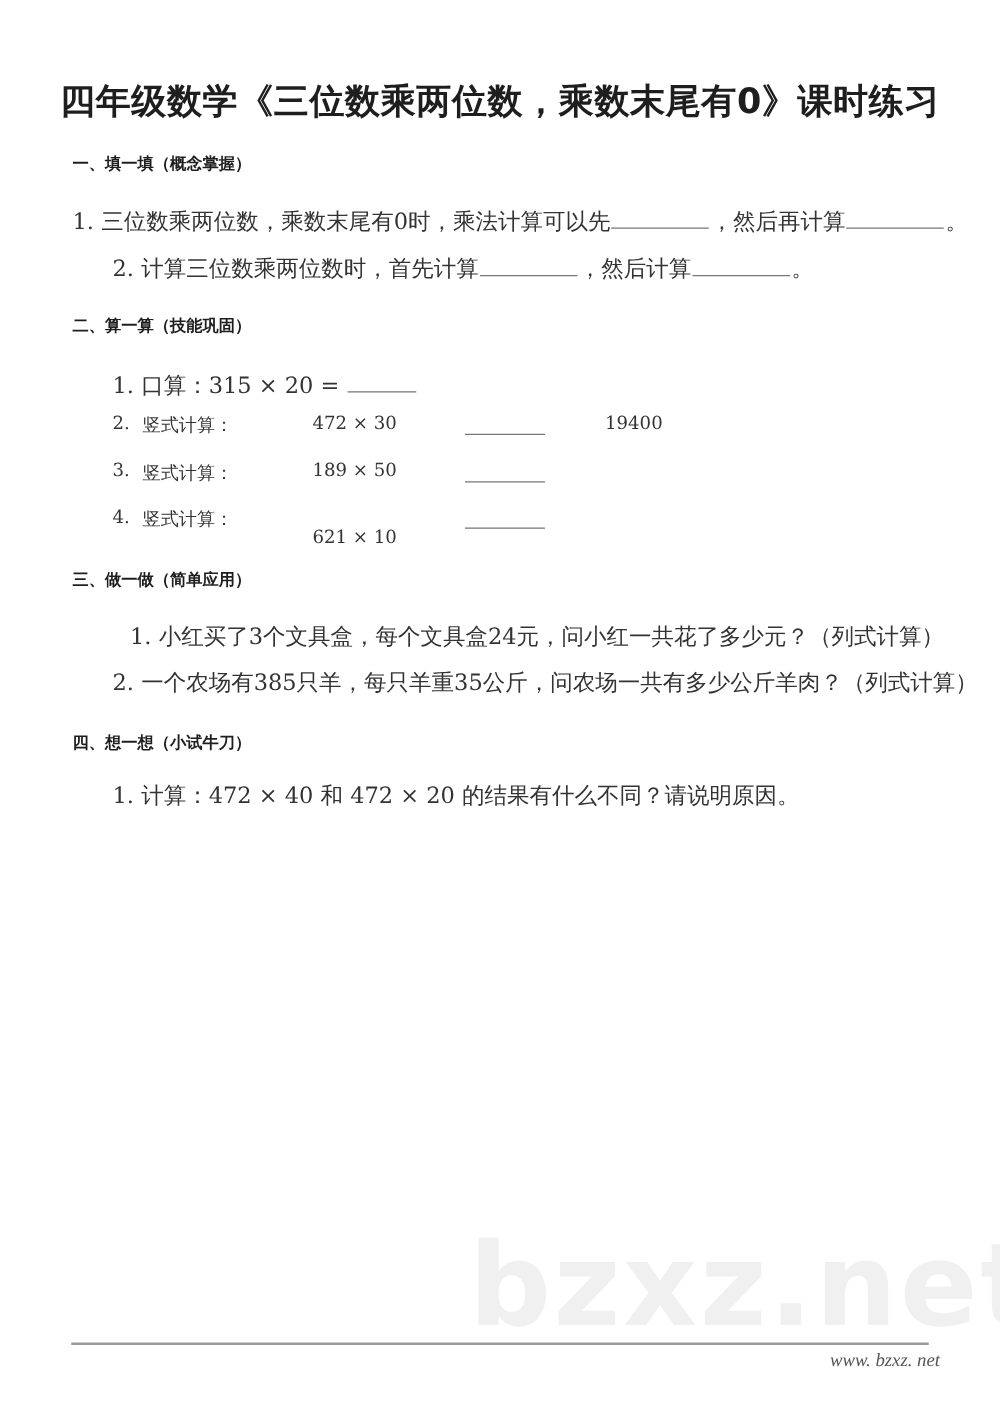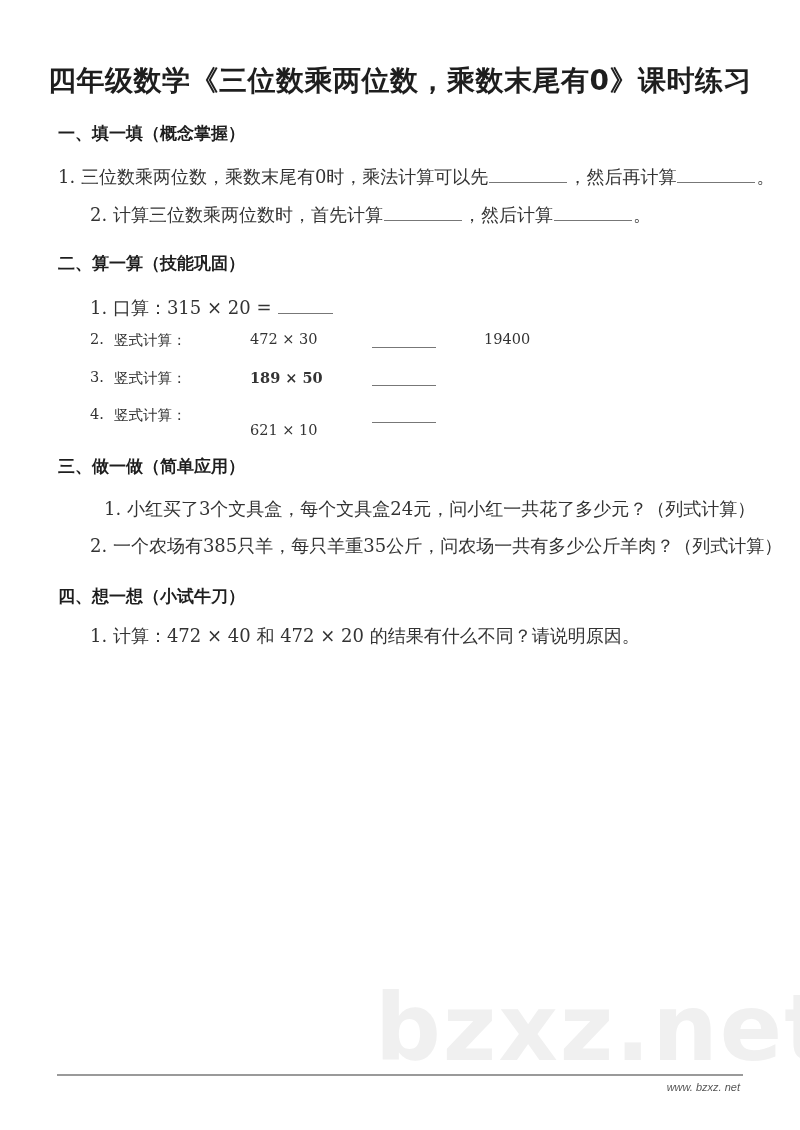--- a/index.html
+++ b/index.html
@@ -9,21 +9,21 @@
     color: #2a2a2a;
   }
   .title {
     position: absolute; top: 62px; left: 0; width: 800px; text-align: center;
     font-family: "DejaVu Sans", "Liberation Sans", sans-serif;
     font-weight: bold; font-size: 28px; color: #1e1e1e; letter-spacing: 0.5px;
   }
   .section-heading {
     position: absolute; left: 58px;
     font-family: "DejaVu Sans", "Liberation Sans", sans-serif;
-    font-weight: bold; font-size: 17px; color: #1e1e1e;
+    font-weight: bold; font-size: 13px; color: #1e1e1e;
   }
   .line {
     position: absolute; font-size: 18px; color: #333; white-space: nowrap;
   }
   .blank {
     display: inline-block; border-bottom: 1px solid #777; height: 14px;
     vertical-align: baseline; margin: 0 1px;
   }
   .b-fill { width: 78px; }
   .b-short { width: 55px; }
@@ -31,23 +31,23 @@
   .col { position: absolute; font-size: 14.5px; color: #333; white-space: nowrap; }
   .watermark {
     position: absolute; left: 375px; top: 975px;
     font-family: "DejaVu Sans", "Liberation Sans", sans-serif;
     font-weight: bold; font-size: 92px; color: #f0f0f0; letter-spacing: 2px;
   }
   .footer-rule {
     position: absolute; left: 57px; top: 1074px; width: 686px; height: 2px; background: #9a9a9a;
   }
   .footer-url {
-    position: absolute; right: 60px; top: 1081px;
-    font-family: Liberation Sans, sans-serif;
-    font-style: italic; font-size: 11px; color: #555;
+    position: absolute; right: 48px; top: 1081px;
+    font-family: Liberation Serif, serif;
+    font-style: italic; font-size: 15px; color: #555;
   }
 </style>
 </head>
 <body>
 
 <div class="title">四年级数学《三位数乘两位数，乘数末尾有0》课时练习</div>
 
 <div class="section-heading" style="top:122px;">一、填一填（概念掌握）</div>
 
 <div class="line" style="top:165px; left:58px;">
@@ -72,21 +72,21 @@
   <span class="col" style="top:331px; left:90px;">2.</span>
   <span class="col" style="top:331px; left:114px;">竖式计算：</span>
   <span class="col" style="top:331px; left:250px;">472 × 30</span>
   <span class="b-col" style="top:346px; left:372px;"></span>
   <span class="col" style="top:331px; left:484px;">19400</span>
 </div>
 
 <div>
   <span class="col" style="top:369px; left:90px;">3.</span>
   <span class="col" style="top:369px; left:114px;">竖式计算：</span>
-  <span class="col" style="top:369px; left:250px;font-weight:bold;">189 × 50</span>
+  <span class="col" style="top:369px; left:250px;">189 × 50</span>
   <span class="b-col" style="top:384px; left:372px;"></span>
 </div>
 
 <div>
   <span class="col" style="top:406px; left:90px;">4.</span>
   <span class="col" style="top:406px; left:114px;">竖式计算：</span>
   <span class="col" style="top:422px; left:250px;">621 × 10</span>
   <span class="b-col" style="top:421px; left:372px;"></span>
 </div>
 

